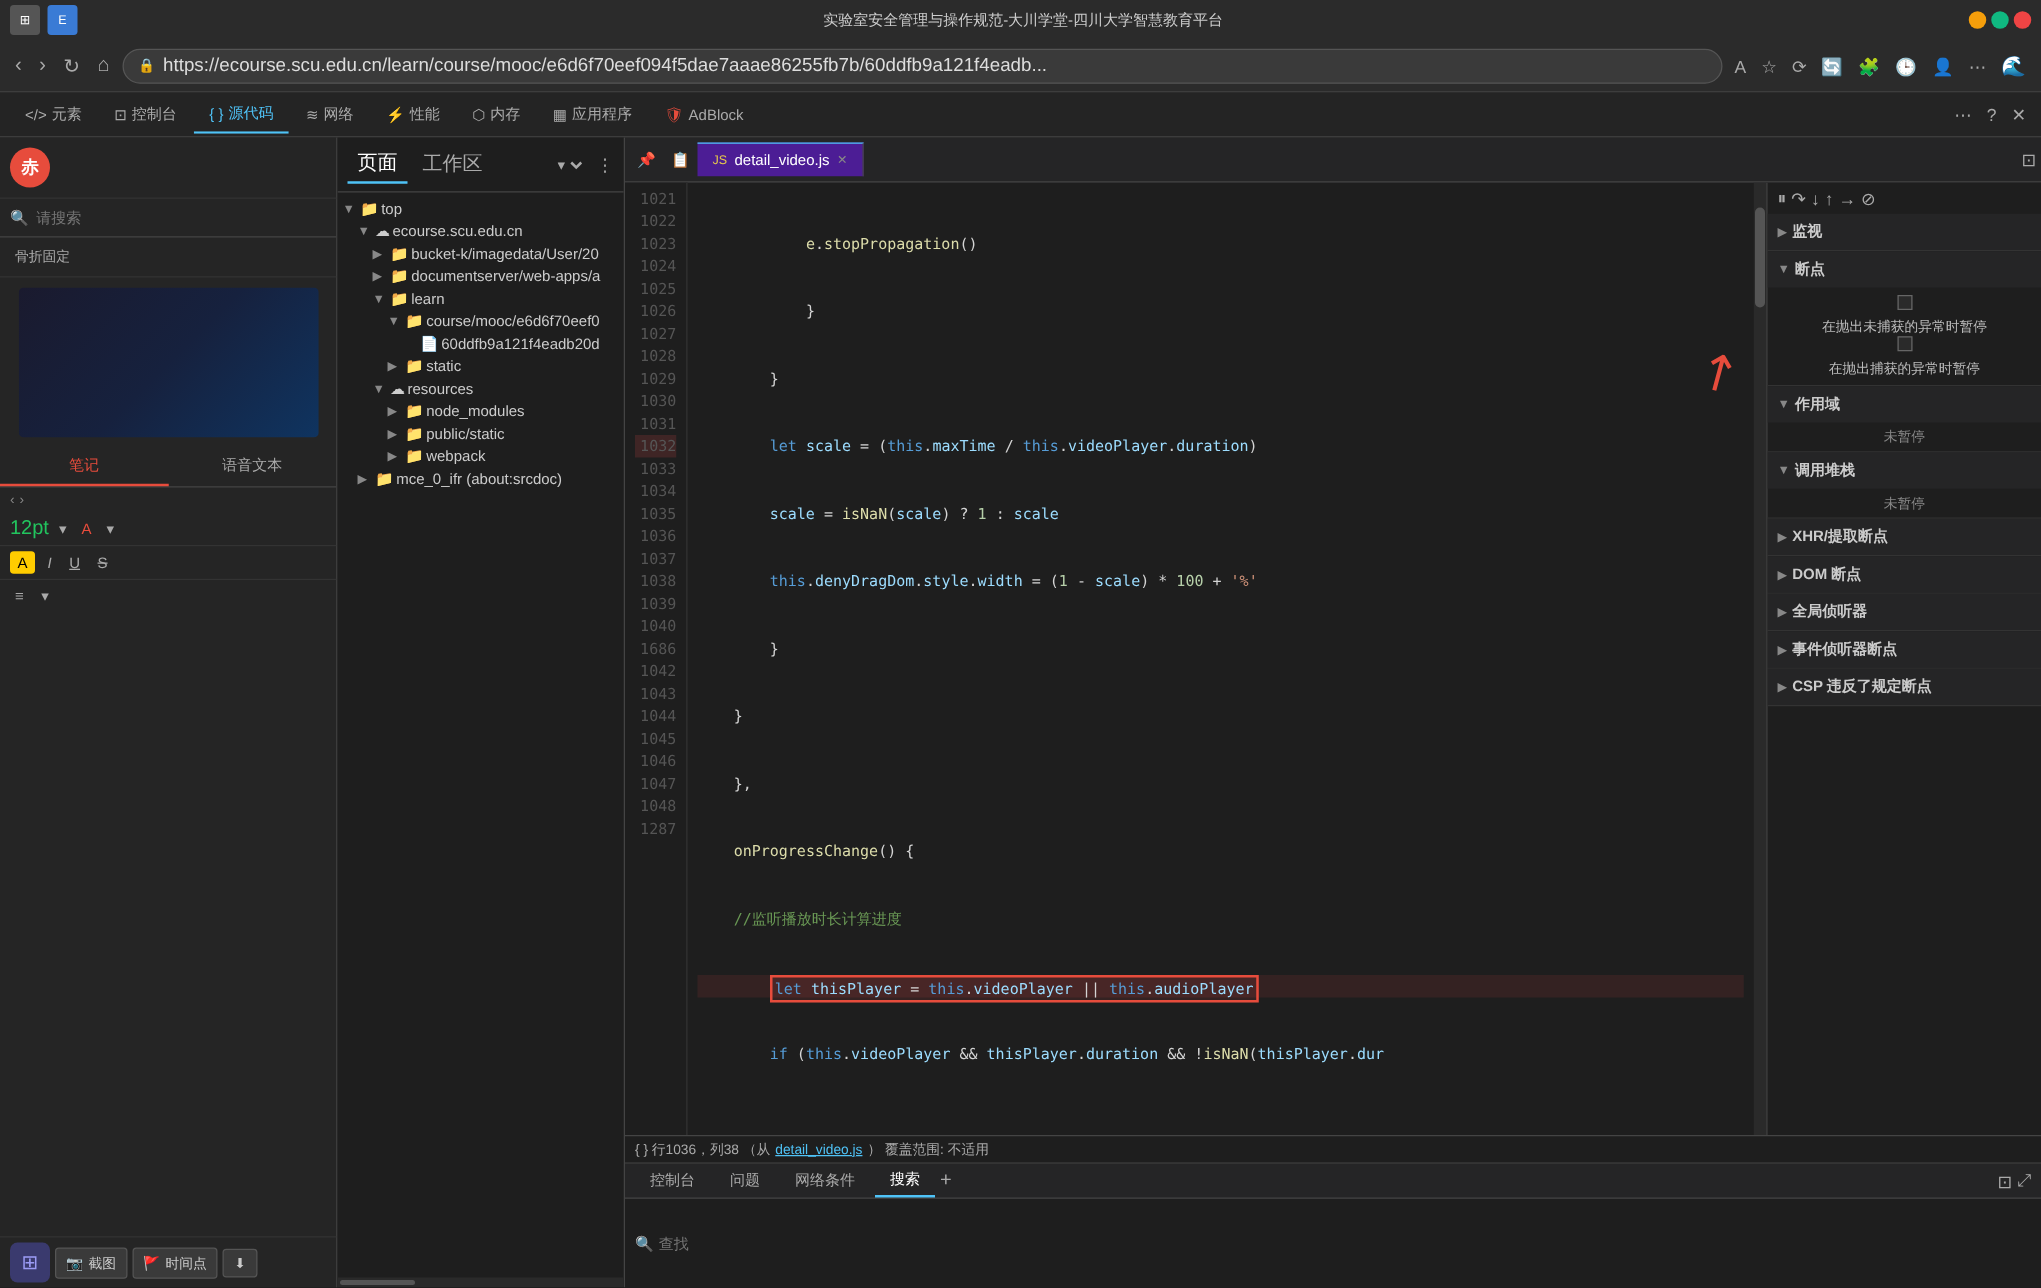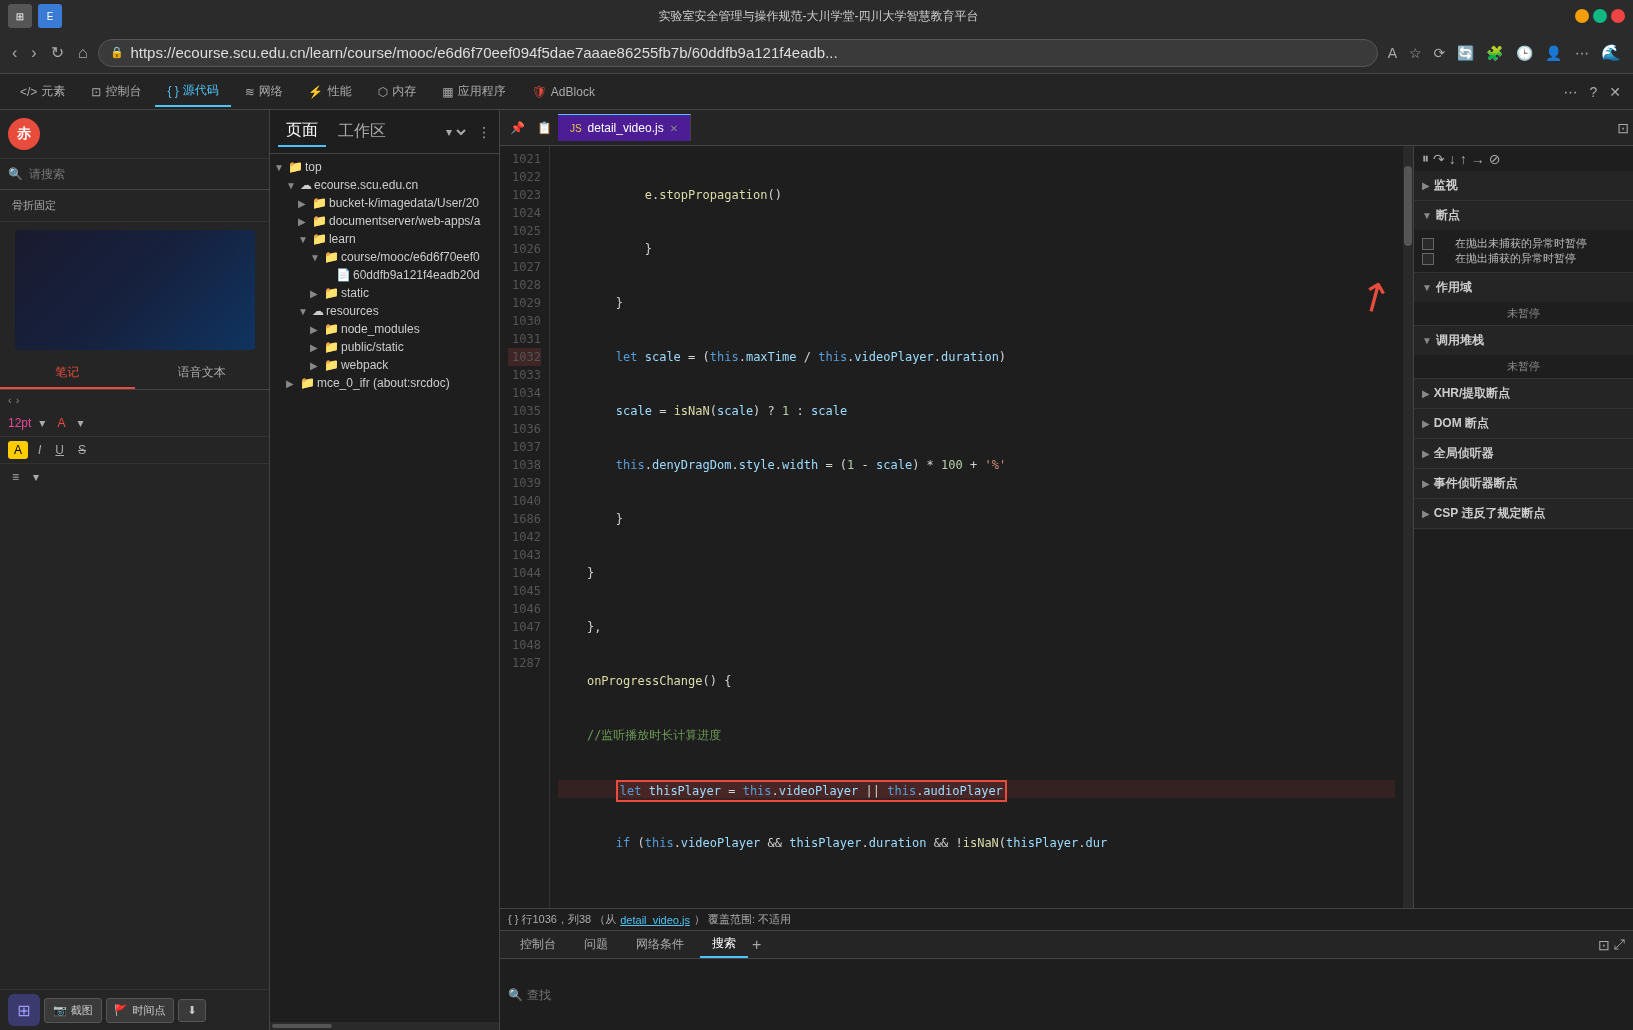--- a/index.html
+++ b/index.html
@@ -434,21 +434,21 @@
       padding: 6px 8px;
       cursor: pointer;
       color: #ccc;
       font-size: 12px;
       gap: 4px;
       background: #252526;
     }
     .section-arrow { color: #888; font-size: 10px; }
     .section-title { font-weight: 600; font-size: 12px; }
     .right-section-content { padding: 6px 8px; }
-    .checkbox-item { display: flex; align-items: center; gap: 21px; }
+    .checkbox-item { display: flex; align-items: center; gap: 6px; flex-direction: column; }
     .checkbox-sq {
       width: 12px;
       height: 12px;
       border: 1px solid #666;
       background: #2a2a2a;
     }
     .right-toolbar {
       display: flex;
       align-items: center;
       padding: 4px 8px;
@@ -574,21 +574,21 @@
     </div>
     <div class="sidebar-tabs">
       <div class="sidebar-tab active">笔记</div>
       <div class="sidebar-tab">语音文本</div>
     </div>
     <div class="sidebar-controls">
       <span style="color:#888;font-size:11px;">‹</span>
       <span style="color:#888;font-size:11px;">›</span>
     </div>
     <div class="sidebar-toolbar">
-      <span style="color:#ec4899;font-size:12px;">12pt</span>
+      <span style="color:#22c55e;font-size:16px;">12pt</span>
       <button class="sidebar-tool-btn">▾</button>
       <button class="sidebar-tool-btn" style="color:#e74c3c;">A</button>
       <button class="sidebar-tool-btn">▾</button>
     </div>
     <div style="display:flex;align-items:center;padding:4px 8px;gap:6px;border-bottom:1px solid #333;">
       <button class="sidebar-tool-btn" style="background:#ffcc00;color:#000;border-radius:3px;padding:2px 6px;">A</button>
       <button class="sidebar-tool-btn" style="font-style:italic;">I</button>
       <button class="sidebar-tool-btn" style="text-decoration:underline;">U</button>
       <button class="sidebar-tool-btn" style="text-decoration:line-through;">S</button>
     </div>

